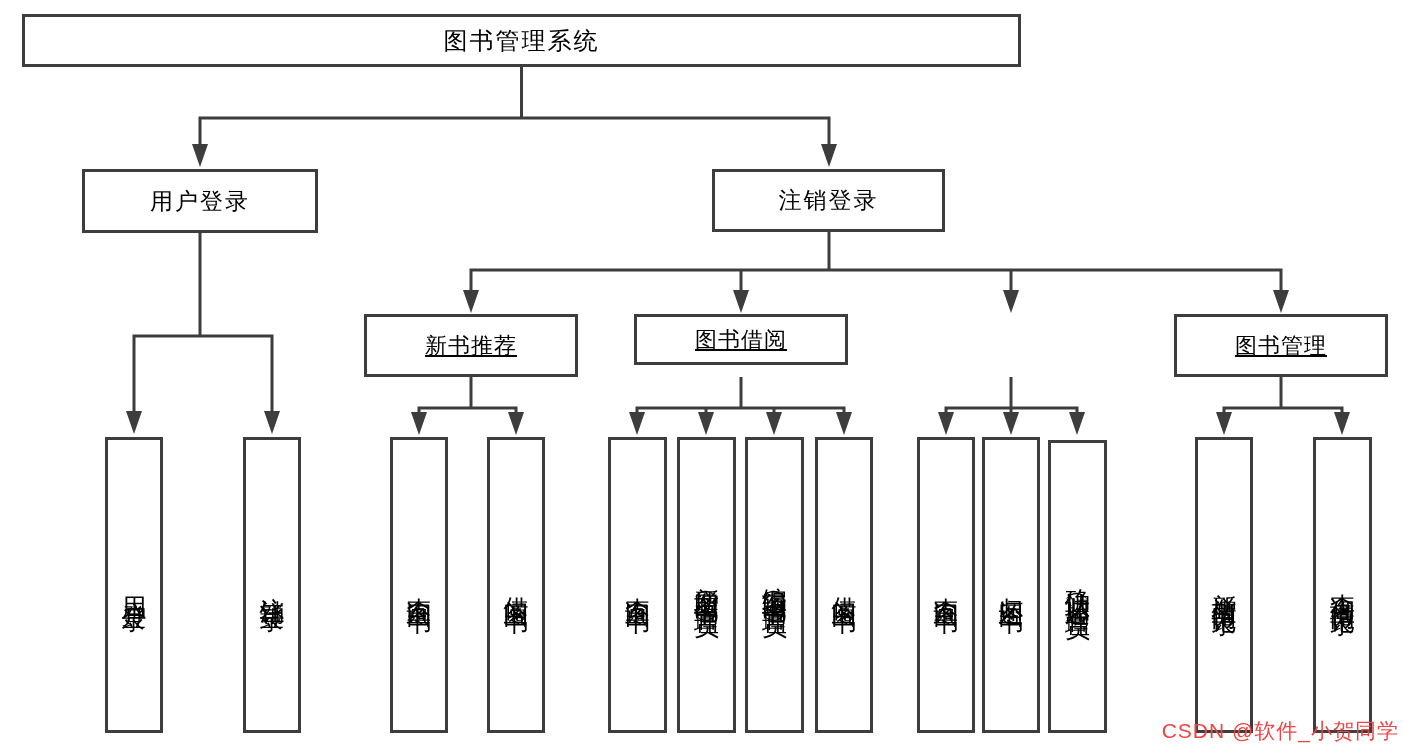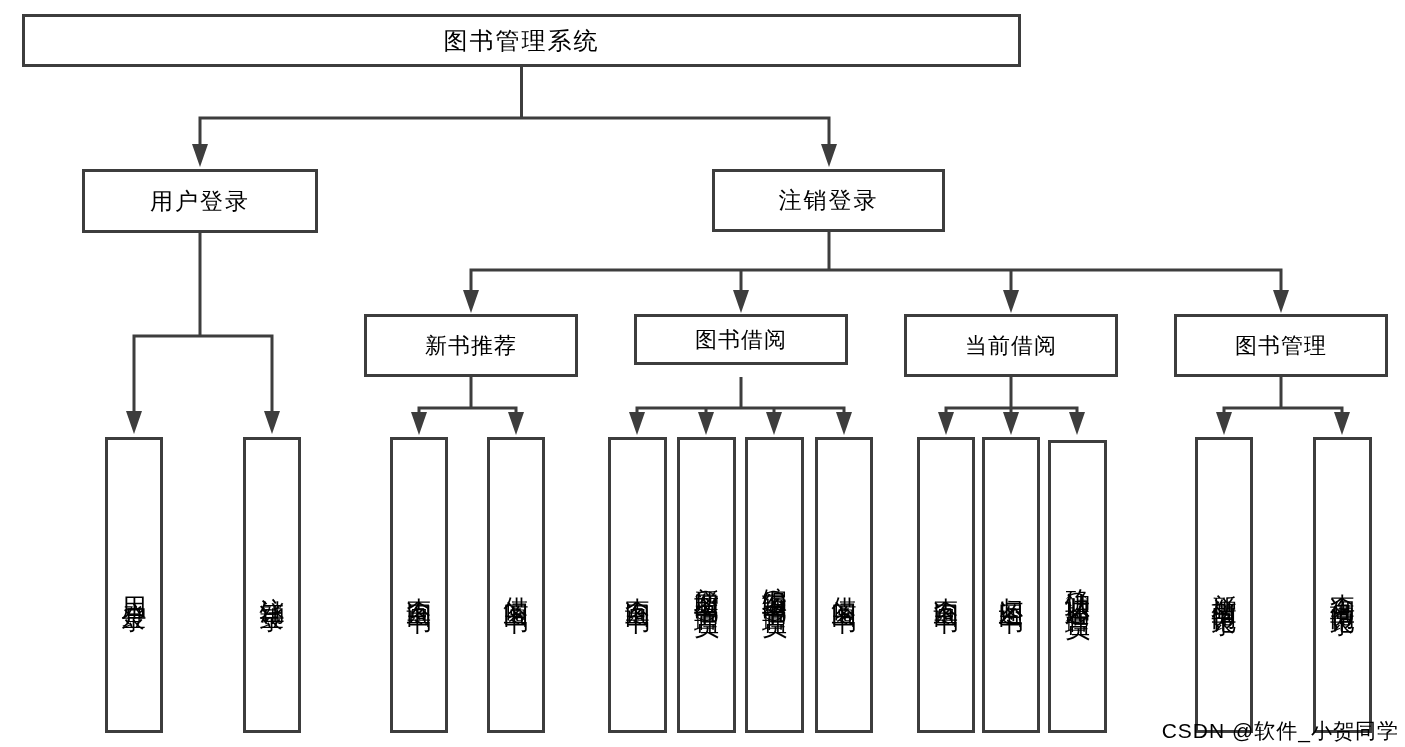--- a/index.html
+++ b/index.html
@@ -17,34 +17,34 @@
     background:#ffffff;
     border:3px solid #3d3d3d;
     display:flex;
     align-items:center;
     justify-content:center;
     color:#000000;
     text-align:center;
   }
   .box.h{font-size:23px;letter-spacing:2px;}
   .box.h.root{font-size:24px;}
-  .box.h.lvl3{font-size:22px;letter-spacing:1px;}
+  .box.h.lvl3{font-size:22px;letter-spacing:1px;text-decoration:underline;}
   .box.v{
     writing-mode:vertical-rl;
     text-orientation:mixed;
     font-size:25px;
     letter-spacing:4px;
     line-height:1;
   }
   .watermark{
     position:absolute;
     right:6px;
     bottom:2px;
     font-size:21px;
-    color:#000000;
+    color:#ef4444;
     letter-spacing:1px;
     z-index:5;
     white-space:nowrap;
   }
 </style>
 </head>
 <body>
 
 <div class="canvas">
 
@@ -106,23 +106,20 @@
   <div class="box h" style="left:712px;top:169px;width:233px;height:63px">
     <span>注销登录</span>
   </div>
 
   <div class="box h lvl3" style="left:364px;top:314px;width:214px;height:63px">
     <span>新书推荐</span>
   </div>
   <div class="box h lvl3" style="left:634px;top:314px;width:214px;height:51px">
     <span>图书借阅</span>
   </div>
-  <div class="box h lvl3" style="left:904px;top:314px;width:214px;height:63px">
-    <span>当前借阅</span>
-  </div>
   <div class="box h lvl3" style="left:1174px;top:314px;width:214px;height:63px">
     <span>图书管理</span>
   </div>
 
   <div class="box v" style="left:105px;top:437px;width:58px;height:296px">
     <span>用户登录</span>
   </div>
   <div class="box v" style="left:243px;top:437px;width:58px;height:296px">
     <span>注销登录</span>
   </div>

